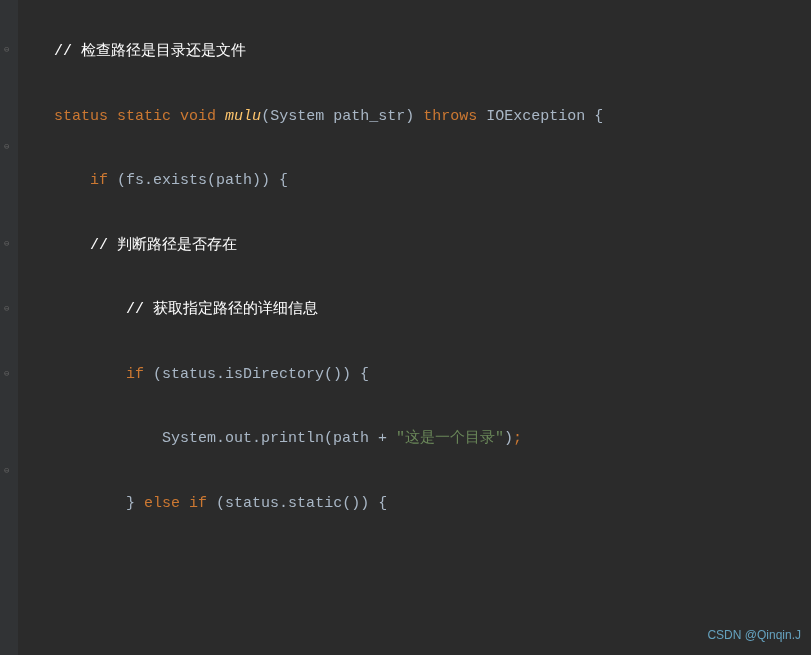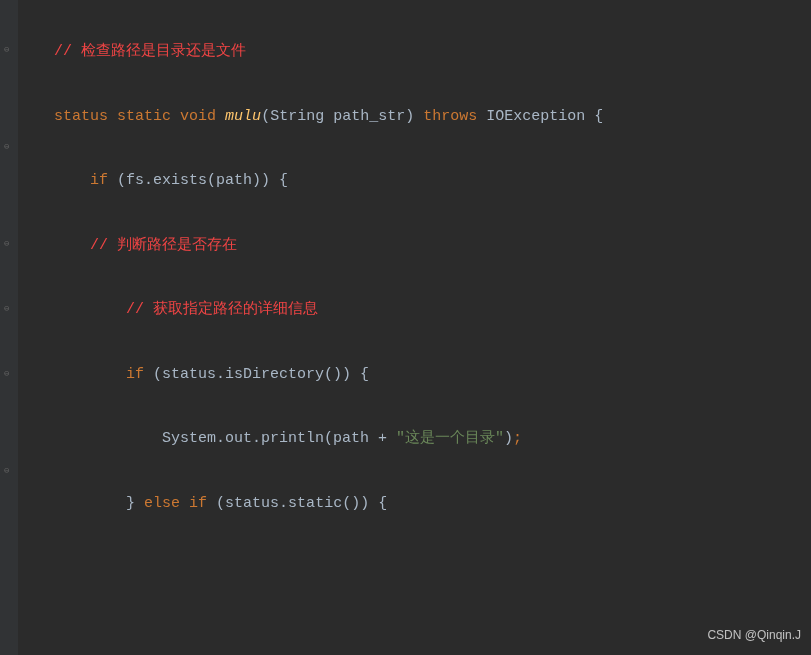--- a/index.html
+++ b/index.html
@@ -40,51 +40,51 @@
     .code {
       padding-left: 0;
       white-space: pre;
       padding-top: 4px;
     }
     .line {
       height: 32.25px;
       line-height: 32.25px;
       padding-left: 0;
     }
-    .comment { color: #ef4444; }
+    .comment { color: #ffffff; }
     .keyword { color: #cc7832; }
     .string { color: #6a8759; }
     .method { color: #ffc66d; font-style: italic; }
     .punct { color: #cc7832; }
     .plain { color: #a9b7c6; }
     .watermark {
       position: absolute;
       bottom: 6px;
       right: 10px;
-      color: #ffffff;
+      color: #7dd3fc;
       font-size: 12px;
       font-family: sans-serif;
       opacity: 0.7;
     }
   </style>
 </head>
 <body>
 
 <div class="editor">
   <div class="gutter">
     <div class="gutter-mark" style="top:46px">⊖</div>
     <div class="gutter-mark" style="top:143px">⊖</div>
     <div class="gutter-mark" style="top:240px">⊖</div>
     <div class="gutter-mark" style="top:305px">⊖</div>
     <div class="gutter-mark" style="top:370px">⊖</div>
     <div class="gutter-mark" style="top:467px">⊖</div>
   </div>
   <div class="code">
 <div class="line">    <span class="comment">// 检查路径是目录还是文件</span></div>
-<div class="line">    <span class="keyword">status</span> <span class="keyword">static</span> <span class="keyword">void</span> <span class="method">mulu</span><span class="plain">(</span><span class="plain">String</span> <span class="plain">path_str</span><span class="plain">) </span><span class="keyword">throws</span> <span class="plain">IOException</span> <span class="plain">{</span></div>
+<div class="line">    <span class="keyword">status</span> <span class="keyword">static</span> <span class="keyword">void</span> <span class="method">mulu</span><span class="plain">(</span><span class="plain">System</span> <span class="plain">path_str</span><span class="plain">) </span><span class="keyword">throws</span> <span class="plain">IOException</span> <span class="plain">{</span></div>
 <div class="line">        <span class="keyword">if</span> <span class="plain">(fs.exists(path)) {</span></div>
 <div class="line">        <span class="comment">// 判断路径是否存在</span></div>
 <div class="line">            <span class="comment">// 获取指定路径的详细信息</span></div>
 <div class="line">            <span class="keyword">if</span> <span class="plain">(status.isDirectory()) {</span></div>
 <div class="line">                <span class="plain">System.out.println(path + </span><span class="string">"这是一个目录"</span><span class="plain">)</span><span class="punct">;</span></div>
 <div class="line">            <span class="plain">} </span><span class="keyword">else</span> <span class="keyword">if</span> <span class="plain">(status.static()) {</span></div>
 
 
 
 

